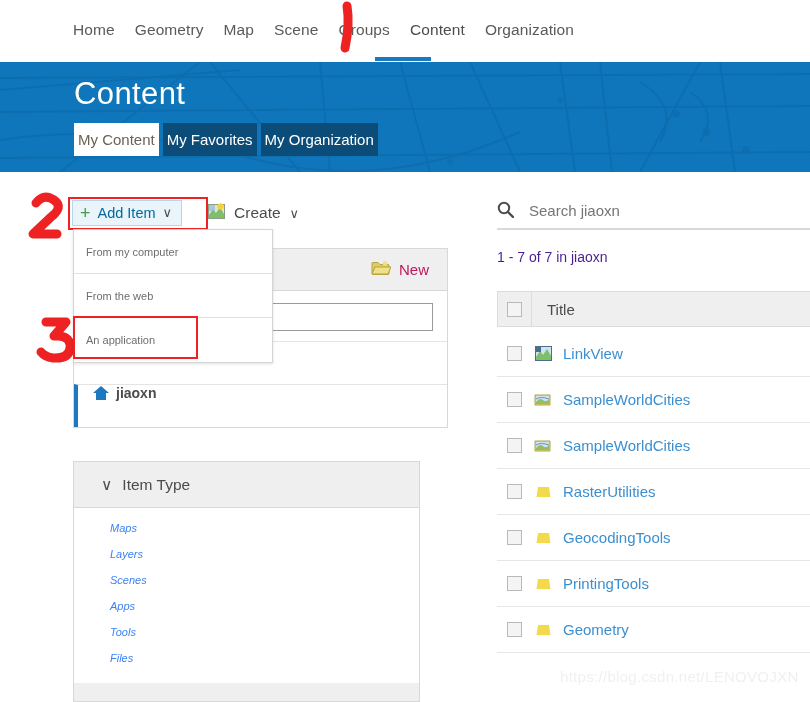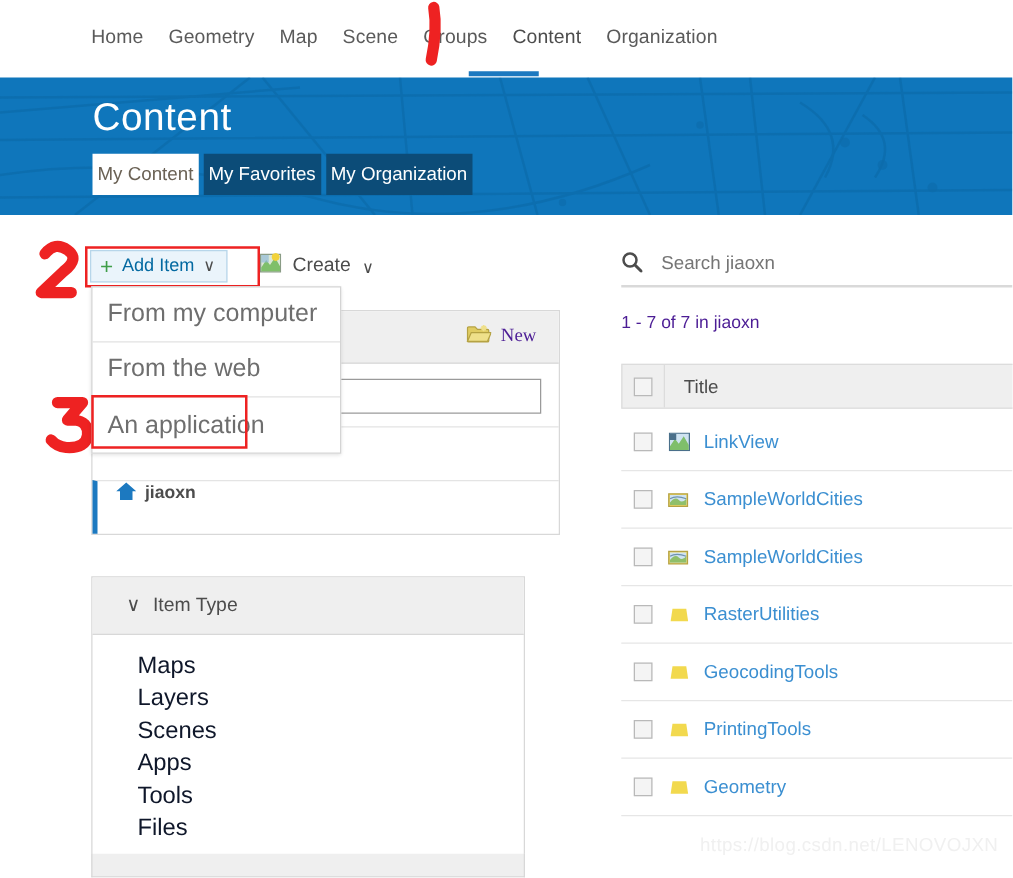--- a/index.html
+++ b/index.html
@@ -86,40 +86,40 @@
 
   
   #dropdown {
     position:absolute; left:73px; top:229px; width:200px;
     background:#ffffff; border:1px solid #d4d4d4;
     box-shadow:0 1px 3px rgba(0,0,0,.12);
     z-index:30;
   }
   .dd-item {
     height:44px; display:flex; align-items:center;
-    padding-left:12px; font-size:20px; color:#6e6e6e;
+    padding-left:12px; font-size:11px; color:#6e6e6e;
     border-bottom:1px solid #e2e2e2;
   }
   .dd-item:last-child { border-bottom:none; }
   #red-box-app {
     position:absolute; left:73px; top:316px; width:125px; height:43px;
     border:2px solid #ee2222; z-index:31; pointer-events:none;
   }
 
   
   #folders-panel {
     position:absolute; left:73px; top:248px; width:375px;
     border:1px solid #d8d8d8; background:#ffffff;
   }
   #folders-head {
     height:42px; background:#efefef; border-bottom:1px solid #d8d8d8;
     display:flex; align-items:center; justify-content:flex-end;
     padding-right:18px; gap:8px;
   }
-  #folders-head .lbl { font-size:15px; color:#4c1d95;font-family:Liberation Serif, serif; }
+  #folders-head .lbl { font-size:15px; color:#be185d; }
   #folder-search-wrap { padding:12px 14px 10px 14px; }
   #folder-search {
     width:100%; height:28px; border:1px solid #9a9a9a;
     background:#fff;
   }
   .folder-row {
     height:43px; display:flex; align-items:flex-start; gap:6px;
     padding-left:18px; border-top:1px solid #e4e4e4;
     font-size:14px; color:#4c4c4c;
   }
@@ -129,21 +129,21 @@
   #itemtype-panel {
     position:absolute; left:73px; top:461px; width:347px;
     border:1px solid #d8d8d8; background:#ffffff;
   }
   #itemtype-head {
     height:46px; background:#efefef; border-bottom:1px solid #d8d8d8;
     display:flex; align-items:center; gap:10px; padding-left:27px;
     font-size:15.5px; color:#4c4c4c;
   }
   #itemtype-list { padding:14px 0 14px 36px; }
-  .it-row { height:26px; font-size:19px; color:#0f172a; }
+  .it-row { height:26px; font-size:11px; color:#3b82f6;font-style:italic; }
   #itemtype-foot {
     position:absolute; left:73px; top:683px; width:347px; height:19px;
     background:#efefef; border:1px solid #d8d8d8; border-top:none;
   }
 
   
   #searchrow {
     position:absolute; left:497px; top:201px; width:313px;
     display:flex; align-items:flex-start; gap:13px;
   }

